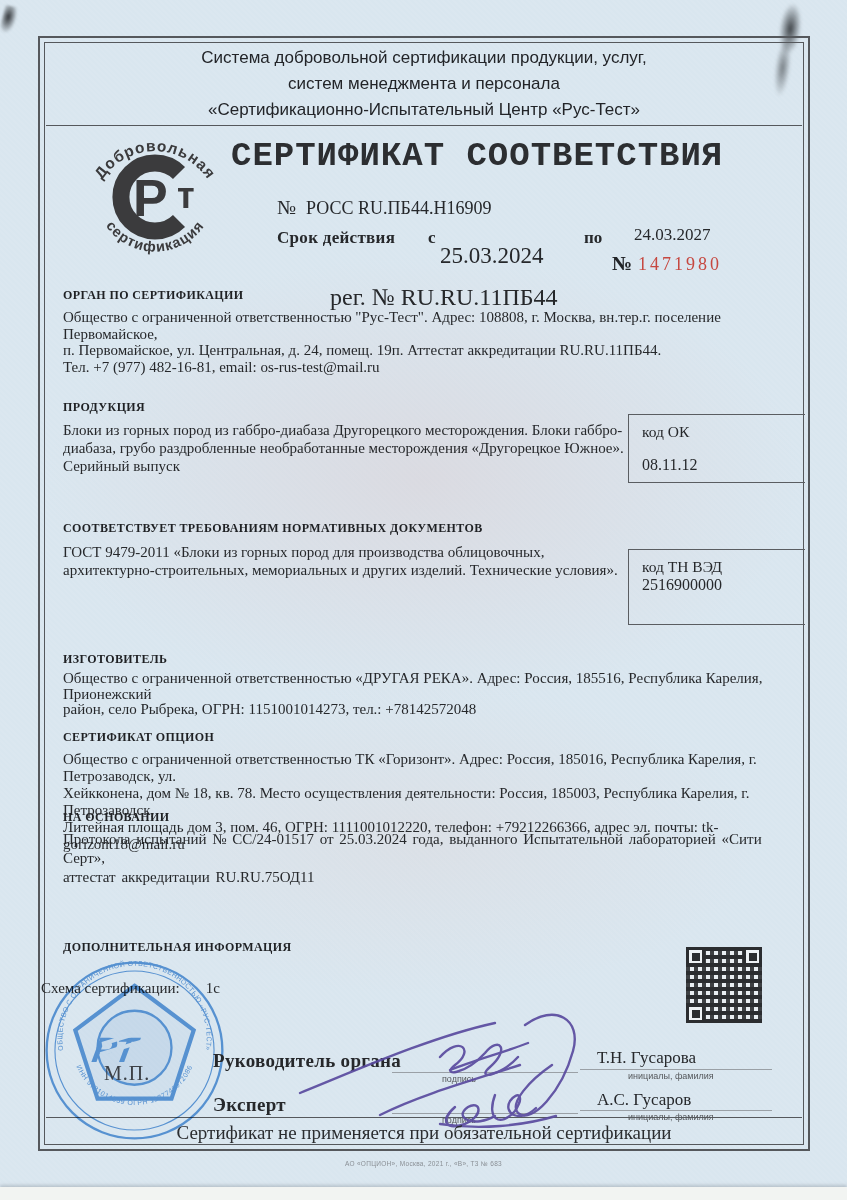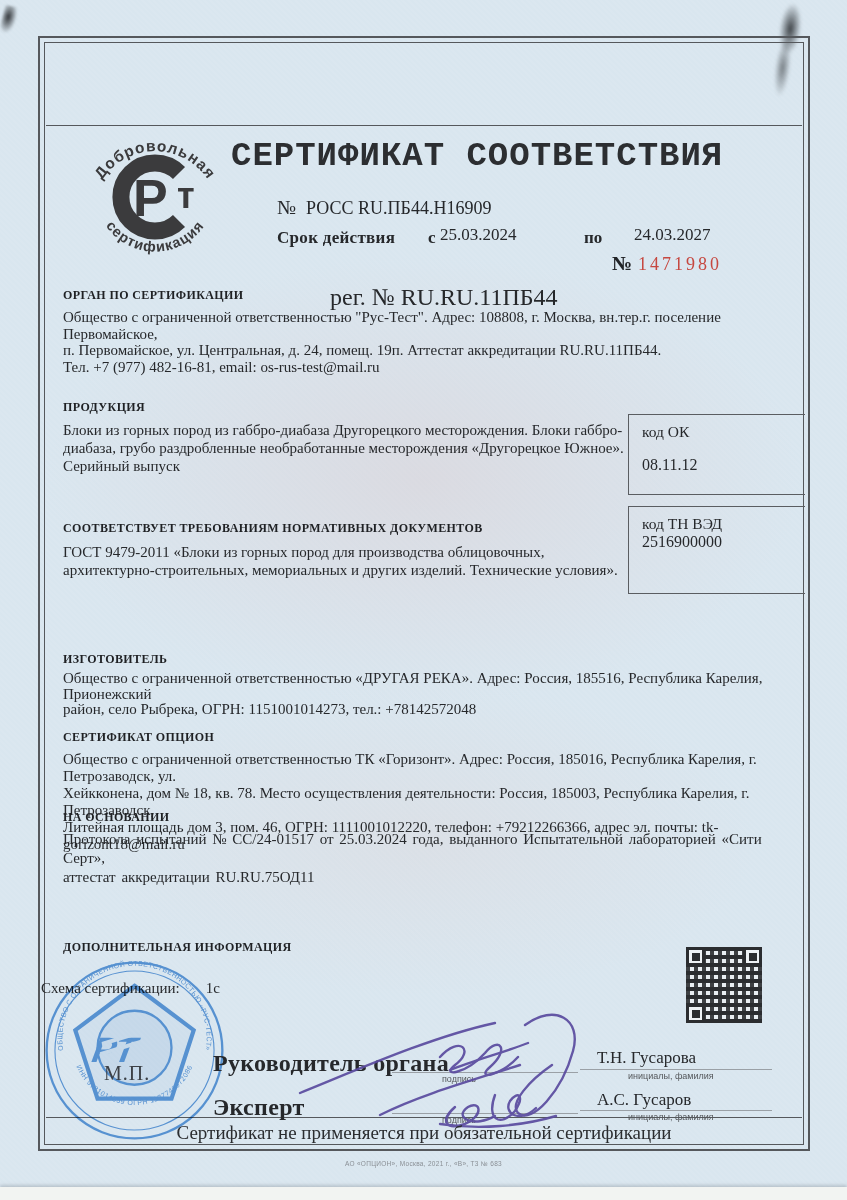--- a/index.html
+++ b/index.html
@@ -19,21 +19,21 @@
   
   .header-text{position:absolute; left:60px; top:45px; width:728px; text-align:center;
     font-family:"Liberation Sans", sans-serif; font-size:17px; line-height:26px; color:#222428; white-space:pre-line;}
   
   .title{position:absolute; left:231px; top:137px; width:570px;
     font-family:Liberation Mono, monospace; font-weight:bold; font-size:34px; letter-spacing:1px; color:#2c2e31;}
   .certno{position:absolute; left:277px; top:196px; font-size:18px;}
   .certno .no-sign{font-size:20px; margin-right:10px;}
   .validity-label{position:absolute; left:277px; top:228px; font-weight:bold; font-size:17px; letter-spacing:.3px;}
   .validity-c{position:absolute; left:428px; top:228px; font-weight:bold; font-size:17px;}
-  .validity-from{position:absolute; left:440px; top:225px; font-size:17px;}
+  .validity-from{position:absolute; left:440px; top:243px; font-size:23px;}
   .validity-po{position:absolute; left:584px; top:228px; font-weight:bold; font-size:17px;}
   .validity-to{position:absolute; left:634px; top:225px; font-size:17px;}
   .blankno{position:absolute; left:612px; top:252px;}
   .blankno .no-sign{font-size:20px; font-weight:bold; color:#222428; margin-right:6px;}
   .blankno .digits{font-size:18px; letter-spacing:3px; color:#c64840;}
   
   .sec-h{position:absolute; left:63px; font-weight:bold; font-size:12px; letter-spacing:.4px; color:#1f2124;}
   .para{position:absolute; left:63px; font-size:15px; white-space:pre-line; color:#26282b;}
   .reg-no{position:absolute; left:330px; top:284px; font-size:24px;}
   .code-box{position:absolute; left:628px; width:177px; border:1.4px solid #5a5d61; border-right:none; box-sizing:border-box; padding:8px 0 0 13px;}
@@ -44,21 +44,21 @@
   
   .qr{position:absolute; left:686px; top:947px; width:76px; height:76px; background-color:#edf1f4;
     background-image:
       repeating-linear-gradient(90deg, rgba(43,45,48,.9) 0 4px, transparent 4px 8px),
       repeating-linear-gradient(0deg, #2b2d30 0 4px, #e9eef2 4px 8px),
       repeating-linear-gradient(45deg, transparent 0 5px, rgba(233,238,242,.85) 5px 8px);}
   .finder{position:absolute; width:19px; height:19px; border:3.5px solid #2b2d30; background:#eef2f5; box-sizing:border-box;}
   .finder::after{content:''; position:absolute; inset:2.5px; background:#2b2d30;}
   .finder.tl{left:0; top:0;} .finder.tr{right:0; top:0;} .finder.bl{left:0; bottom:0;}
   
-  .role{position:absolute; left:213px; font-weight:bold; font-size:24px; letter-spacing:.3px;}
+  .role{position:absolute; left:213px; font-weight:bold; font-size:19px; letter-spacing:.3px;}
   .sig-line{position:absolute; height:0; border-top:1px solid #9aa0a6;}
   .cap{position:absolute; font-family:"Liberation Sans", sans-serif; font-size:9px; color:#55585c;}
   .person{position:absolute; font-size:17px;}
   .mp{position:absolute; left:104px; top:1062px; font-size:20px; letter-spacing:1px; color:#3c4046;}
   
   .footer-note{position:absolute; left:46px; top:1122px; width:756px; text-align:center; font-size:19px; color:#2b2d30;}
   .print-info{position:absolute; left:0; top:1160px; width:847px; text-align:center;
     font-family:"Liberation Sans", sans-serif; font-size:6.5px; letter-spacing:.3px; color:#8a8f95;}
   .scan-edge{position:absolute; left:0; right:0; bottom:0; height:13px; background:#f2f4f2; box-shadow:0 -2px 3px rgba(120,130,140,.35);}
   
@@ -80,20 +80,23 @@
 
   <div class="smudge-tl"></div>
   <div class="smudge-tr"></div>
 
   <div class="frame">
     <div class="frame-inner"></div>
   </div>
   <div class="sep" style="top:125px"></div>
   <div class="sep" style="top:1117px"></div>
 
+  <div class="header-text">Система добровольной сертификации продукции, услуг,
+систем менеджмента и персонала
+«Сертификационно-Испытательный Центр «Рус-Тест»</div>
 
   <svg class="logo" viewBox="0 0 146 127">
     <defs>
       <path id="arcTop" d="M 11,72 A 63,63 0 0 1 135,72" fill="none"></path>
       <path id="arcBot" d="M 15,76 A 60,60 0 0 0 131,76" fill="none"></path>
     </defs>
     <text font-family="Liberation Sans, sans-serif" font-weight="bold" font-size="15.5" fill="#3b3b3d" letter-spacing="1">
       <textPath href="#arcTop" startOffset="50%" text-anchor="middle">Добровольная</textPath>
     </text>
     <text font-family="Liberation Sans, sans-serif" font-weight="bold" font-size="14.5" fill="#3b3b3d" letter-spacing="1">
@@ -123,29 +126,29 @@
   <div class="sec-h" style="top:288px">ОРГАН ПО СЕРТИФИКАЦИИ</div>
   <div class="reg-no">рег. № RU.RU.11ПБ44</div>
   <div class="para" style="top:309px; width:706px; line-height:16.5px">Общество с ограниченной ответственностью "Рус-Тест". Адрес: 108808, г. Москва, вн.тер.г. поселение Первомайское,
 п. Первомайское, ул. Центральная, д. 24, помещ. 19п. Аттестат аккредитации RU.RU.11ПБ44.
 Тел. +7 (977) 482-16-81, email: os-rus-test@mail.ru</div>
 
   <div class="sec-h" style="top:400px">ПРОДУКЦИЯ</div>
   <div class="para" style="top:421px; width:566px; line-height:18px">Блоки из горных пород из габбро-диабаза Другорецкого месторождения. Блоки габбро-
 диабаза, грубо раздробленные необработанные месторождения «Другорецкое Южное».
 Серийный выпуск</div>
-  <div class="code-box" style="top:414px; height:81px">
+  <div class="code-box" style="top:414px; height:69px">
     <div class="lbl">код ОК</div>
     <div class="val" style="margin-top:15px">08.11.12</div>
   </div>
 
   <div class="sec-h" style="top:521px">СООТВЕТСТВУЕТ ТРЕБОВАНИЯМ НОРМАТИВНЫХ ДОКУМЕНТОВ</div>
   <div class="para" style="top:543px; width:566px; line-height:18px">ГОСТ 9479-2011 «Блоки из горных пород для производства облицовочных,
 архитектурно-строительных, мемориальных и других изделий. Технические условия».</div>
-  <div class="code-box" style="top:506px; height:88px">
+  <div class="code-box" style="top:549px; height:76px">
     <div class="lbl">код ТН ВЭД</div>
     <div class="val">2516900000</div>
   </div>
 
   <div class="sec-h" style="top:652px">ИЗГОТОВИТЕЛЬ</div>
   <div class="para" style="top:671px; width:736px; line-height:15.5px">Общество с ограниченной ответственностью «ДРУГАЯ РЕКА». Адрес: Россия, 185516, Республика Карелия, Прионежский
 район, село Рыбрека, ОГРН: 1151001014273, тел.: +78142572048</div>
 
   <div class="sec-h" style="top:730px">СЕРТИФИКАТ ОПЦИОН</div>
   <div class="para" style="top:751px; width:736px; line-height:17px">Общество с ограниченной ответственностью ТК «Горизонт». Адрес: Россия, 185016, Республика Карелия, г. Петрозаводск, ул.

